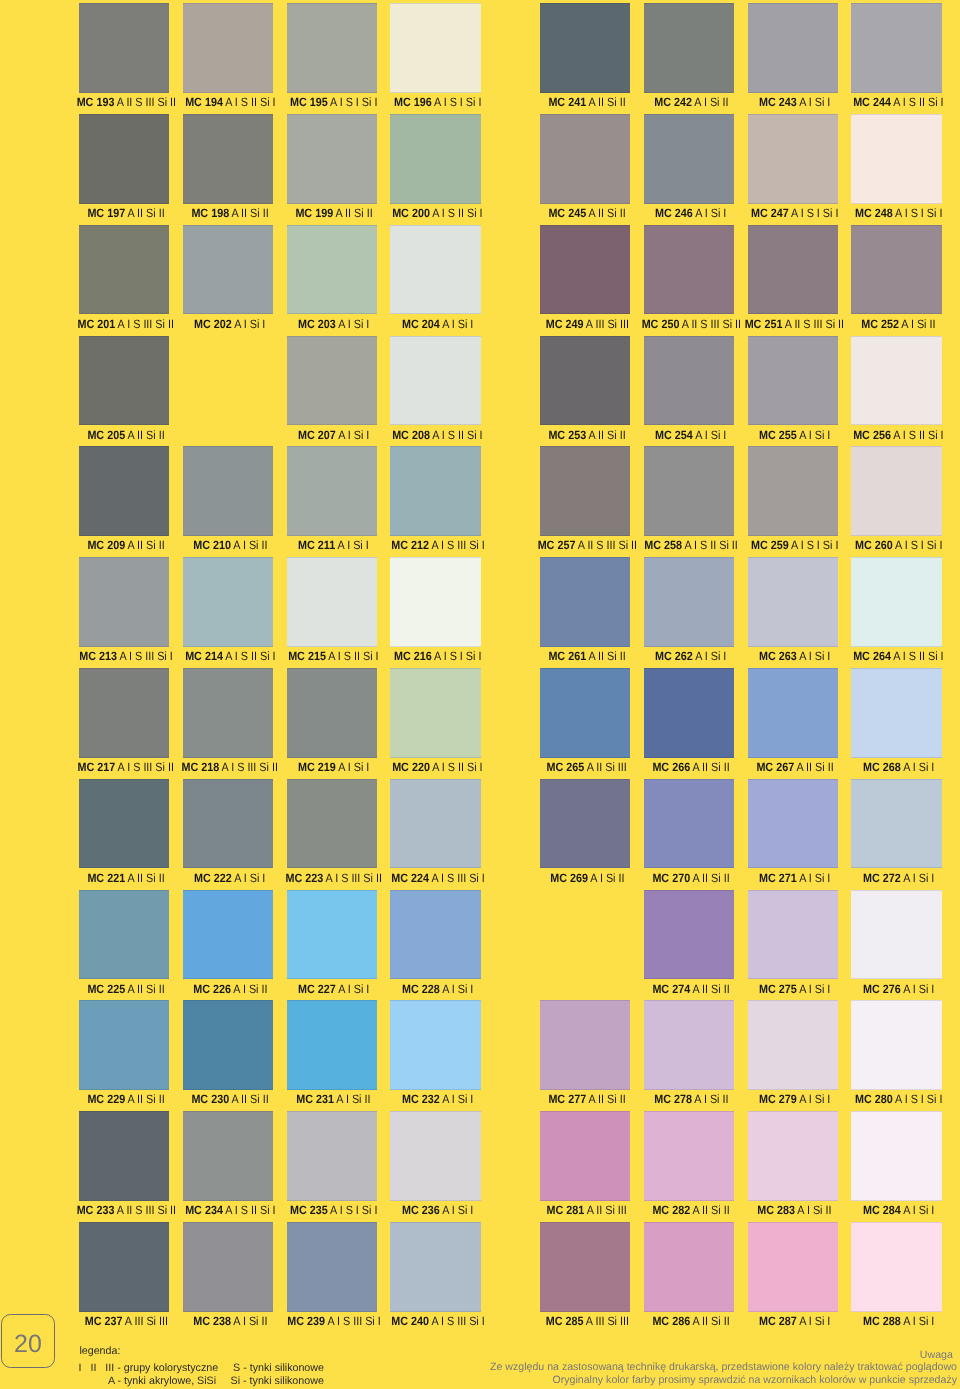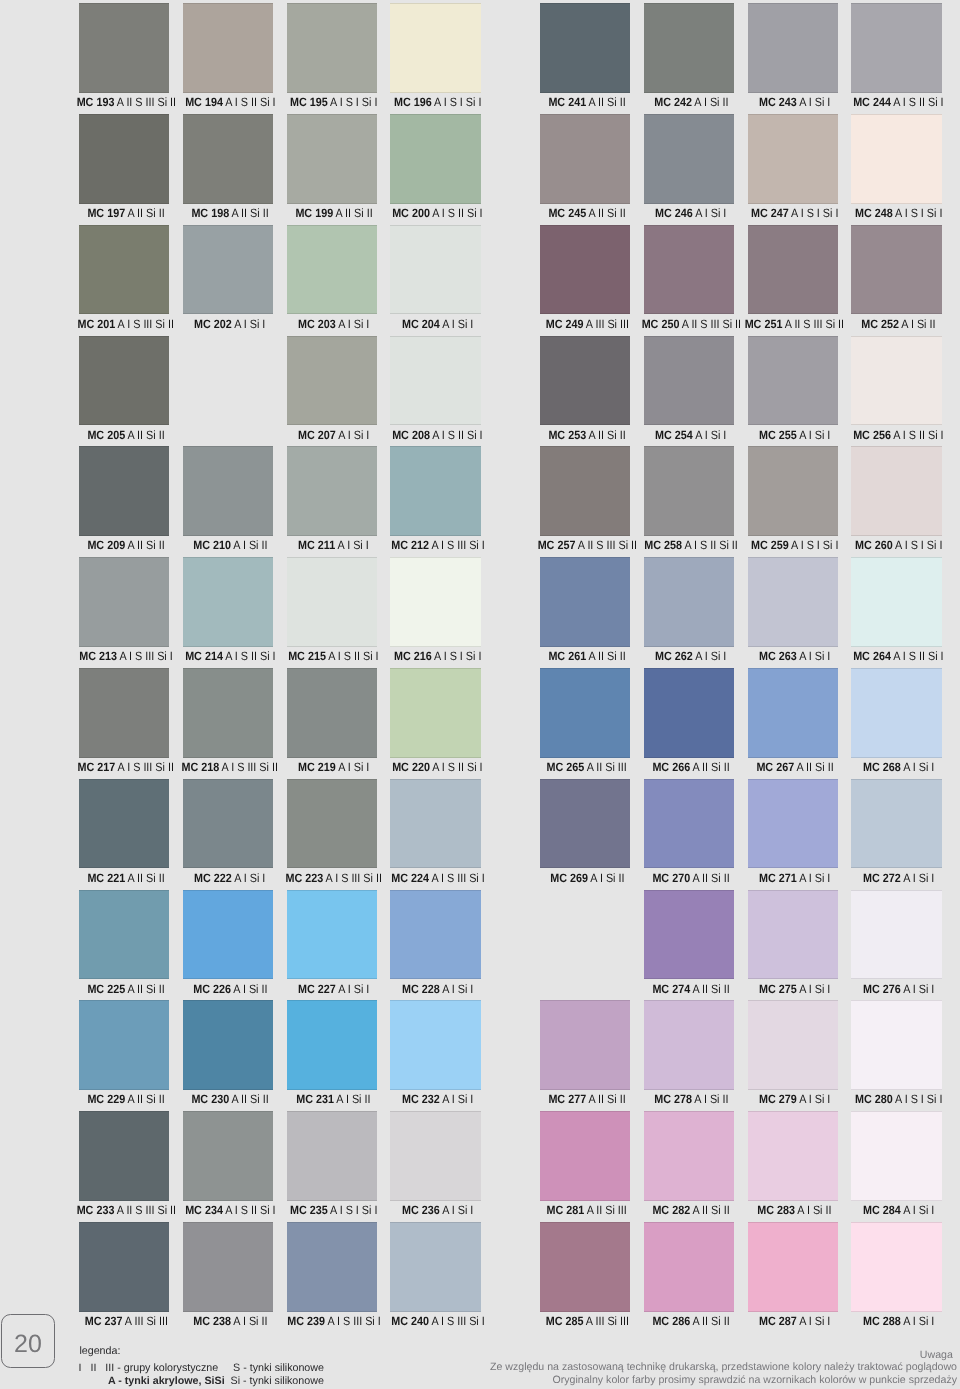--- a/index.html
+++ b/index.html
@@ -1,42 +1,42 @@
 <!DOCTYPE html>
 <html><head>
 <meta charset="utf-8">
 <title>Kolory elewacji - strona 24</title>
 <style>
   html,body{margin:0;padding:0;}
   body{width:960px;height:1389px;background:#ffffff;font-family:"Liberation Sans",sans-serif;
        overflow:hidden;position:relative;
        -webkit-font-smoothing:antialiased;text-rendering:geometricPrecision;}
   #pagenum,#legend div,#note div{transform:translateZ(0);}
-  #sheet{position:absolute;left:0;top:0;width:960px;height:1389px;background:#e5e5e5;}
+  #sheet{position:absolute;left:0;top:0;width:960px;height:1389px;background:#fde047;}
   .grid{position:absolute;left:0;top:0;width:960px;height:1330px;}
   .row{position:absolute;left:0;width:960px;height:110.8px;}
   .cell{position:absolute;top:0;width:90.5px;height:110px;}
   .chip{position:absolute;left:0;top:0;width:90.5px;height:89.8px;
         box-shadow:inset 0 1px 0 0 rgba(0,0,0,0.10), inset 0 -1px 0 0 rgba(0,0,0,0.10);}
   .lbl{position:absolute;left:-38px;top:89.2px;width:170.5px;height:20px;line-height:20px;
        white-space:nowrap;text-align:center;font-size:12px;color:#181818;}
   .lbl .inner{display:inline-block;transform:scaleX(0.898) translateZ(0);transform-origin:50% 50%;}
   .lbl .code{font-weight:bold;}
   .lbl .spec{font-weight:normal;}
 
   #pagenum{position:absolute;left:1px;top:1314px;width:54px;height:54px;
            border:1.7px solid #6e6e72;border-radius:9.5px;box-sizing:border-box;
            color:#77777a;font-size:25px;line-height:59px;text-align:center;font-weight:normal;}
 
   #legend{position:absolute;left:78.6px;top:1345px;color:#2a2a2c;font-size:10.7px;line-height:13px;}
   #legend div{position:absolute;white-space:pre;}
   #legend .lg-title{left:0.8px;top:0;}
   #legend .lg-r1l{left:0;top:16.6px;}
   #legend .lg-r1r{left:154.5px;top:16.6px;}
-  #legend .lg-r2l{left:29.4px;top:30.4px;font-weight:bold;}
+  #legend .lg-r2l{left:29.4px;top:30.4px;}
   #legend .lg-r2r{left:152px;top:30.4px;}
 
   #note{position:absolute;left:470px;width:487px;top:1349px;text-align:right;color:#78787c;font-size:10.6px;}
   #note div{position:absolute;right:0;white-space:nowrap;line-height:12px;}
   #note .nt-title{top:0;right:4.2px;}
   #note .nt-l1{top:12.2px;}
   #note .nt-l2{top:25.3px;}
 </style>
 </head>
 <body>

